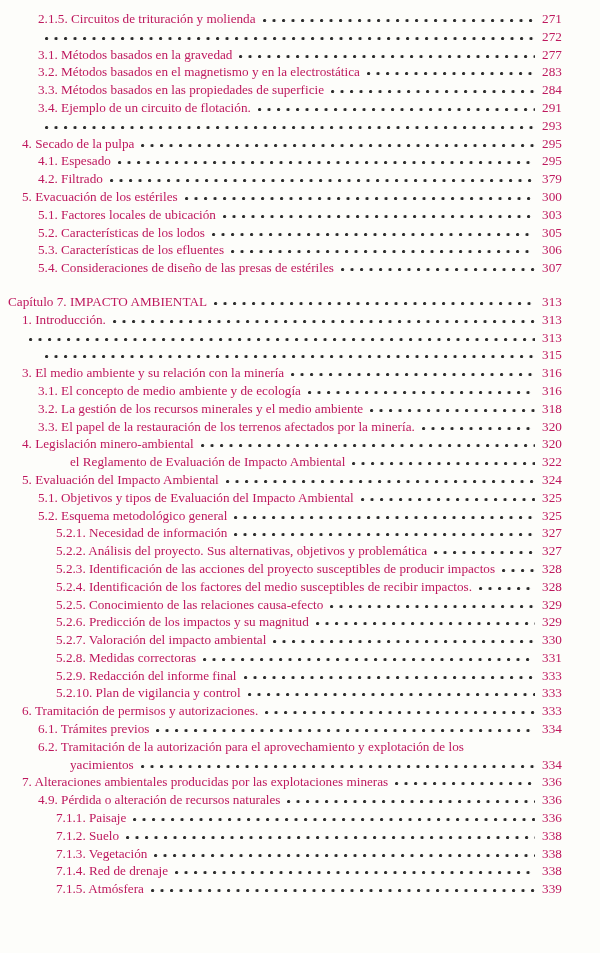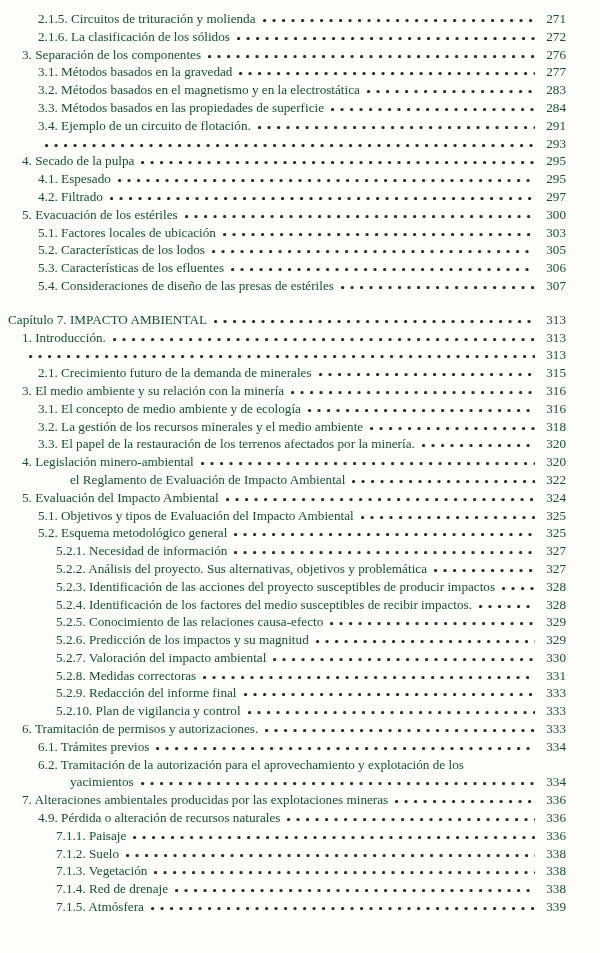--- a/index.html
+++ b/index.html
@@ -1,21 +1,21 @@
 <!DOCTYPE html>
 <html><head>
 <meta charset="utf-8">
 <style>
   * { margin: 0; padding: 0; box-sizing: border-box; }
   html, body { background: #ffffff; }
   .page {
     width: 600px;
     height: 953px;
     background: #fdfdfa;
-    color: #14532d;
+    color: #be185d;
     font-family: "Liberation Serif", serif;
     font-size: 13.2px;
     padding: 10px 34px 6px 8px;
     overflow: hidden;
   }
   .toc { width: 100%; }
   .row {
     display: flex;
     align-items: baseline;
     line-height: 17.8px;
@@ -34,43 +34,37 @@
     height: 12px;
     margin: 0 3px 0 7px;
     background-image: radial-gradient(circle at 1.6px 9.6px, #2a2a2a 1.25px, rgba(0,0,0,0) 1.85px);
     background-size: 9.5px 12px;
     background-repeat: repeat-x;
     background-position: left bottom;
   }
   .pg {
     flex: 0 0 auto;
     min-width: 28px;
-    text-align: right;
+    text-align: center;
   }
 </style>
 </head>
 <body>
 
 <div class="page">
   <div class="toc">
       <div class="row lv2">
         <span class="txt">2.1.5. Circuitos de trituración y molienda</span>
         <span class="dots"></span>
         <span class="pg">271</span>
       </div>
       <div class="row lv2">
-        <span class="txt">2.1.6. La clasificación de los sólidos</span>
         <span class="dots"></span>
         <span class="pg">272</span>
       </div>
-      <div class="row lv1">
-        <span class="txt">3. Separación de los componentes</span>
-        <span class="dots"></span>
-        <span class="pg">276</span>
-      </div>
       <div class="row lv2">
         <span class="txt">3.1. Métodos basados en la gravedad</span>
         <span class="dots"></span>
         <span class="pg">277</span>
       </div>
       <div class="row lv2">
         <span class="txt">3.2. Métodos basados en el magnetismo y en la electrostática</span>
         <span class="dots"></span>
         <span class="pg">283</span>
       </div>
@@ -94,21 +88,21 @@
         <span class="pg">295</span>
       </div>
       <div class="row lv2">
         <span class="txt">4.1. Espesado</span>
         <span class="dots"></span>
         <span class="pg">295</span>
       </div>
       <div class="row lv2">
         <span class="txt">4.2. Filtrado</span>
         <span class="dots"></span>
-        <span class="pg">297</span>
+        <span class="pg">379</span>
       </div>
       <div class="row lv1">
         <span class="txt">5. Evacuación de los estériles</span>
         <span class="dots"></span>
         <span class="pg">300</span>
       </div>
       <div class="row lv2">
         <span class="txt">5.1. Factores locales de ubicación</span>
         <span class="dots"></span>
         <span class="pg">303</span>
@@ -136,21 +130,20 @@
       <div class="row lv1">
         <span class="txt">1. Introducción.</span>
         <span class="dots"></span>
         <span class="pg">313</span>
       </div>
       <div class="row lv1">
         <span class="dots"></span>
         <span class="pg">313</span>
       </div>
       <div class="row lv2">
-        <span class="txt">2.1. Crecimiento futuro de la demanda de minerales</span>
         <span class="dots"></span>
         <span class="pg">315</span>
       </div>
       <div class="row lv1">
         <span class="txt">3. El medio ambiente y su relación con la minería</span>
         <span class="dots"></span>
         <span class="pg">316</span>
       </div>
       <div class="row lv2">
         <span class="txt">3.1. El concepto de medio ambiente y de ecología</span>

